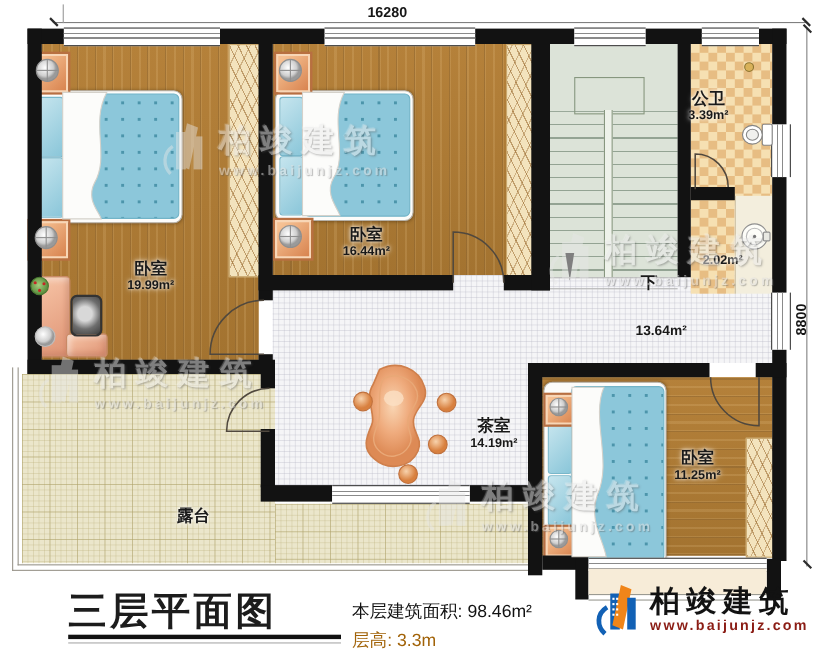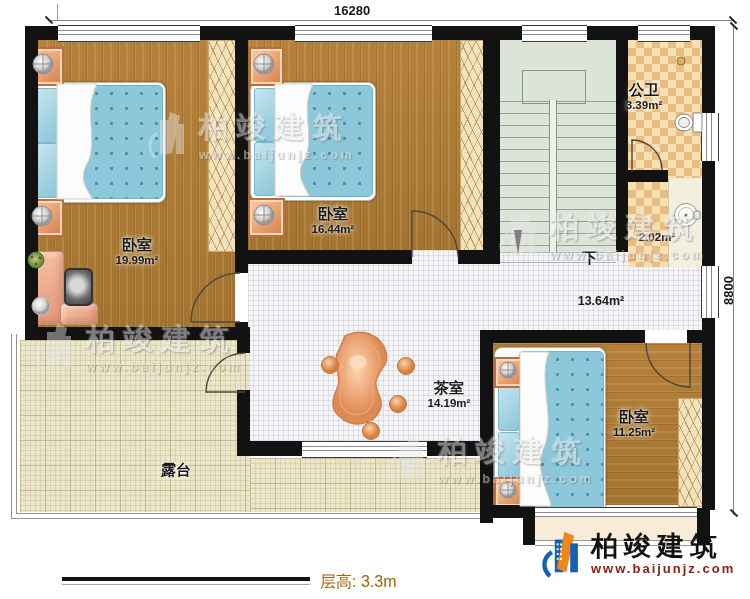--- a/index.html
+++ b/index.html
@@ -364,22 +364,24 @@
   <div class="dtick" style="left:44px;top:19px;"></div>
   <div class="dtick" style="left:728px;top:19px;"></div>
   <div class="extline" style="left:57px;top:4px;width:1px;height:17px;"></div>
   <div class="dimtext" style="left:334px;top:3px;">16280</div>
 
   <div class="dimline" style="left:733px;top:26px;width:1px;height:489px;"></div>
   <div class="dtick" style="left:729px;top:25px;"></div>
   <div class="dtick" style="left:729px;top:512px;"></div>
   <div class="dimtext" style="left:714px;top:283px;transform:rotate(-90deg);">8800</div>
 
+  <div id="title-cn">三层平面图</div>
   <div class="abs" style="left:62px;top:577px;width:248px;height:4px;background:#111;"></div>
   <div class="abs" style="left:62px;top:584px;width:248px;height:1px;background:#aaa;"></div>
+  <div id="tb-area">本层建筑面积: 98.46m²</div>
   <div id="tb-height">层高: 3.3m</div>
 
   <div id="brand">
     <svg width="45" height="52" viewBox="0 0 46 54">
       <path d="M10,50 C2,43 2,31 12,25" fill="none" stroke="#1261b5" stroke-width="4.5"></path>
       <rect x="15" y="12" width="9" height="34" fill="#1261b5"></rect>
       <polygon points="25,4 35,8 27,46 17,42" fill="#f08519"></polygon>
       <rect x="31" y="16" width="8" height="30" fill="#1261b5"></rect>
       <g fill="#ffffff">
           <rect x="17" y="16" width="2" height="2"></rect>

